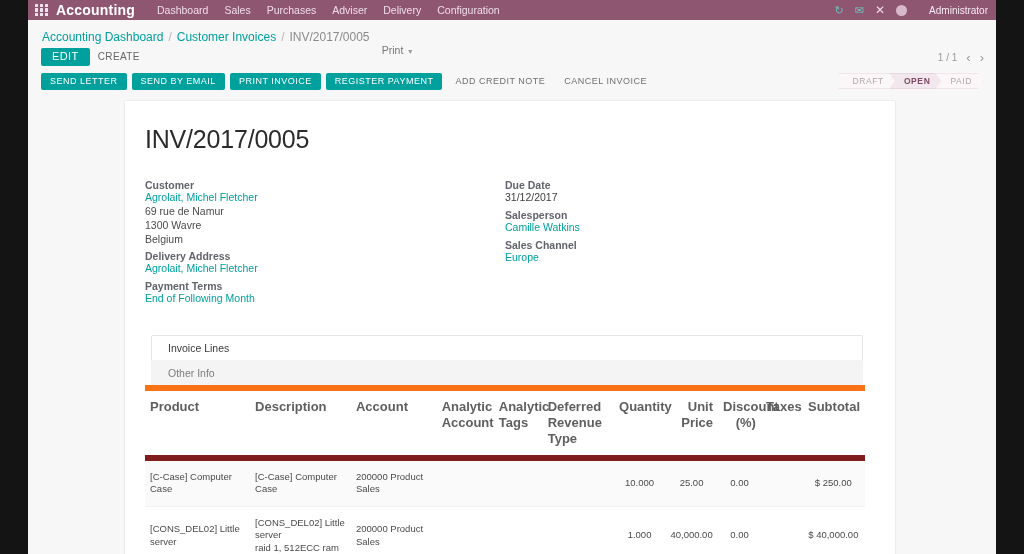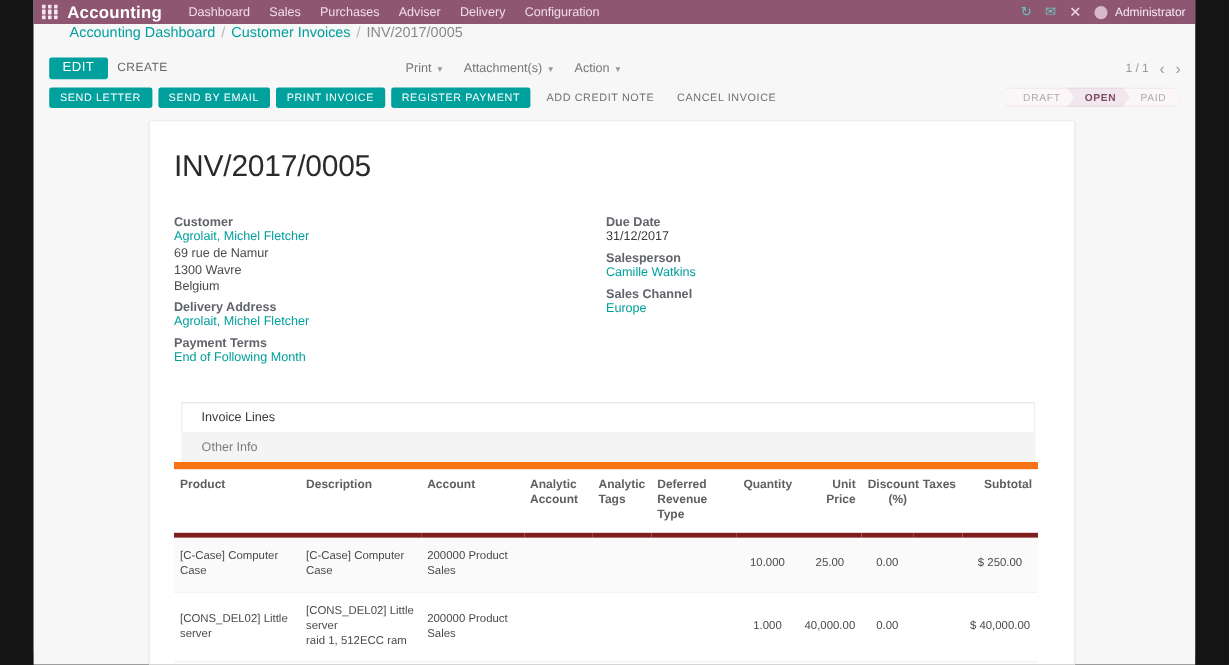--- a/index.html
+++ b/index.html
@@ -88,41 +88,41 @@
     font-size: 11px;
     line-height: 1;
     cursor: pointer;
   }
   .nav-icon.bubble { color: #6fc6bd; }
   .nav-icon.refresh { color: #66c3bb; }
   .nav-icon.close { font-size: 12px; color: #efdbe8; }
   .user-chip {
     display: flex;
     align-items: center;
-    gap: 6px;
+    gap: 22px;
     color: #f6ebf2;
     font-size: 10px;
     cursor: pointer;
     white-space: nowrap;
   }
   .avatar {
     width: 11px;
     height: 11px;
     border-radius: 50%;
     background: #d8b9cb;
     display: inline-block;
   }
 
   
   .breadcrumb-row {
     height: 24px;
     background: #f7f7f7;
     display: flex;
-    align-items: flex-start;
-    padding-left: 30px;
+    align-items: flex-end;
+    padding-left: 14px;
     box-sizing: border-box;
   }
   .crumb {
     font-size: 12px;
     color: #00a09d;
     text-decoration: none;
     cursor: pointer;
     white-space: nowrap;
   }
   .crumb.current {
@@ -165,22 +165,23 @@
     padding: 3px 8px;
     cursor: pointer;
     line-height: 1;
   }
   .cp-dropdowns {
     position: absolute;
     left: 310px;
     top: 0;
     height: 26px;
     display: flex;
-    align-items: center;
+    align-items: flex-end;
     gap: 18px;
+    flex-direction: column;
   }
   .cp-dd {
     font-size: 10.5px;
     color: #777777;
     cursor: pointer;
     white-space: nowrap;
   }
   .caret { font-size: 8px; color: #999; margin-left: 2px; }
   .pager {
     position: absolute;
@@ -347,26 +348,26 @@
   }
 
   
   table.lines {
     width: 100%;
     border-collapse: collapse;
     margin-top: 0;
     table-layout: fixed;
   }
   table.lines th {
-    font-size: 10px;
+    font-size: 13px;
     color: #5f5f5f;
     font-weight: bold;
     text-align: left;
     padding: 8px 5px 8px 5px;
-    border-bottom: 4px solid #7f1d1d;
+    border-bottom: 6px solid #7f1d1d;
     vertical-align: top;
     line-height: 1.22;
   }
   table.lines th.num { text-align: right; }
   table.lines td {
     font-size: 9.5px;
     color: #4a4a4a;
     padding: 10px 5px;
     border-bottom: 1px solid #f1f1f1;
     vertical-align: middle;

